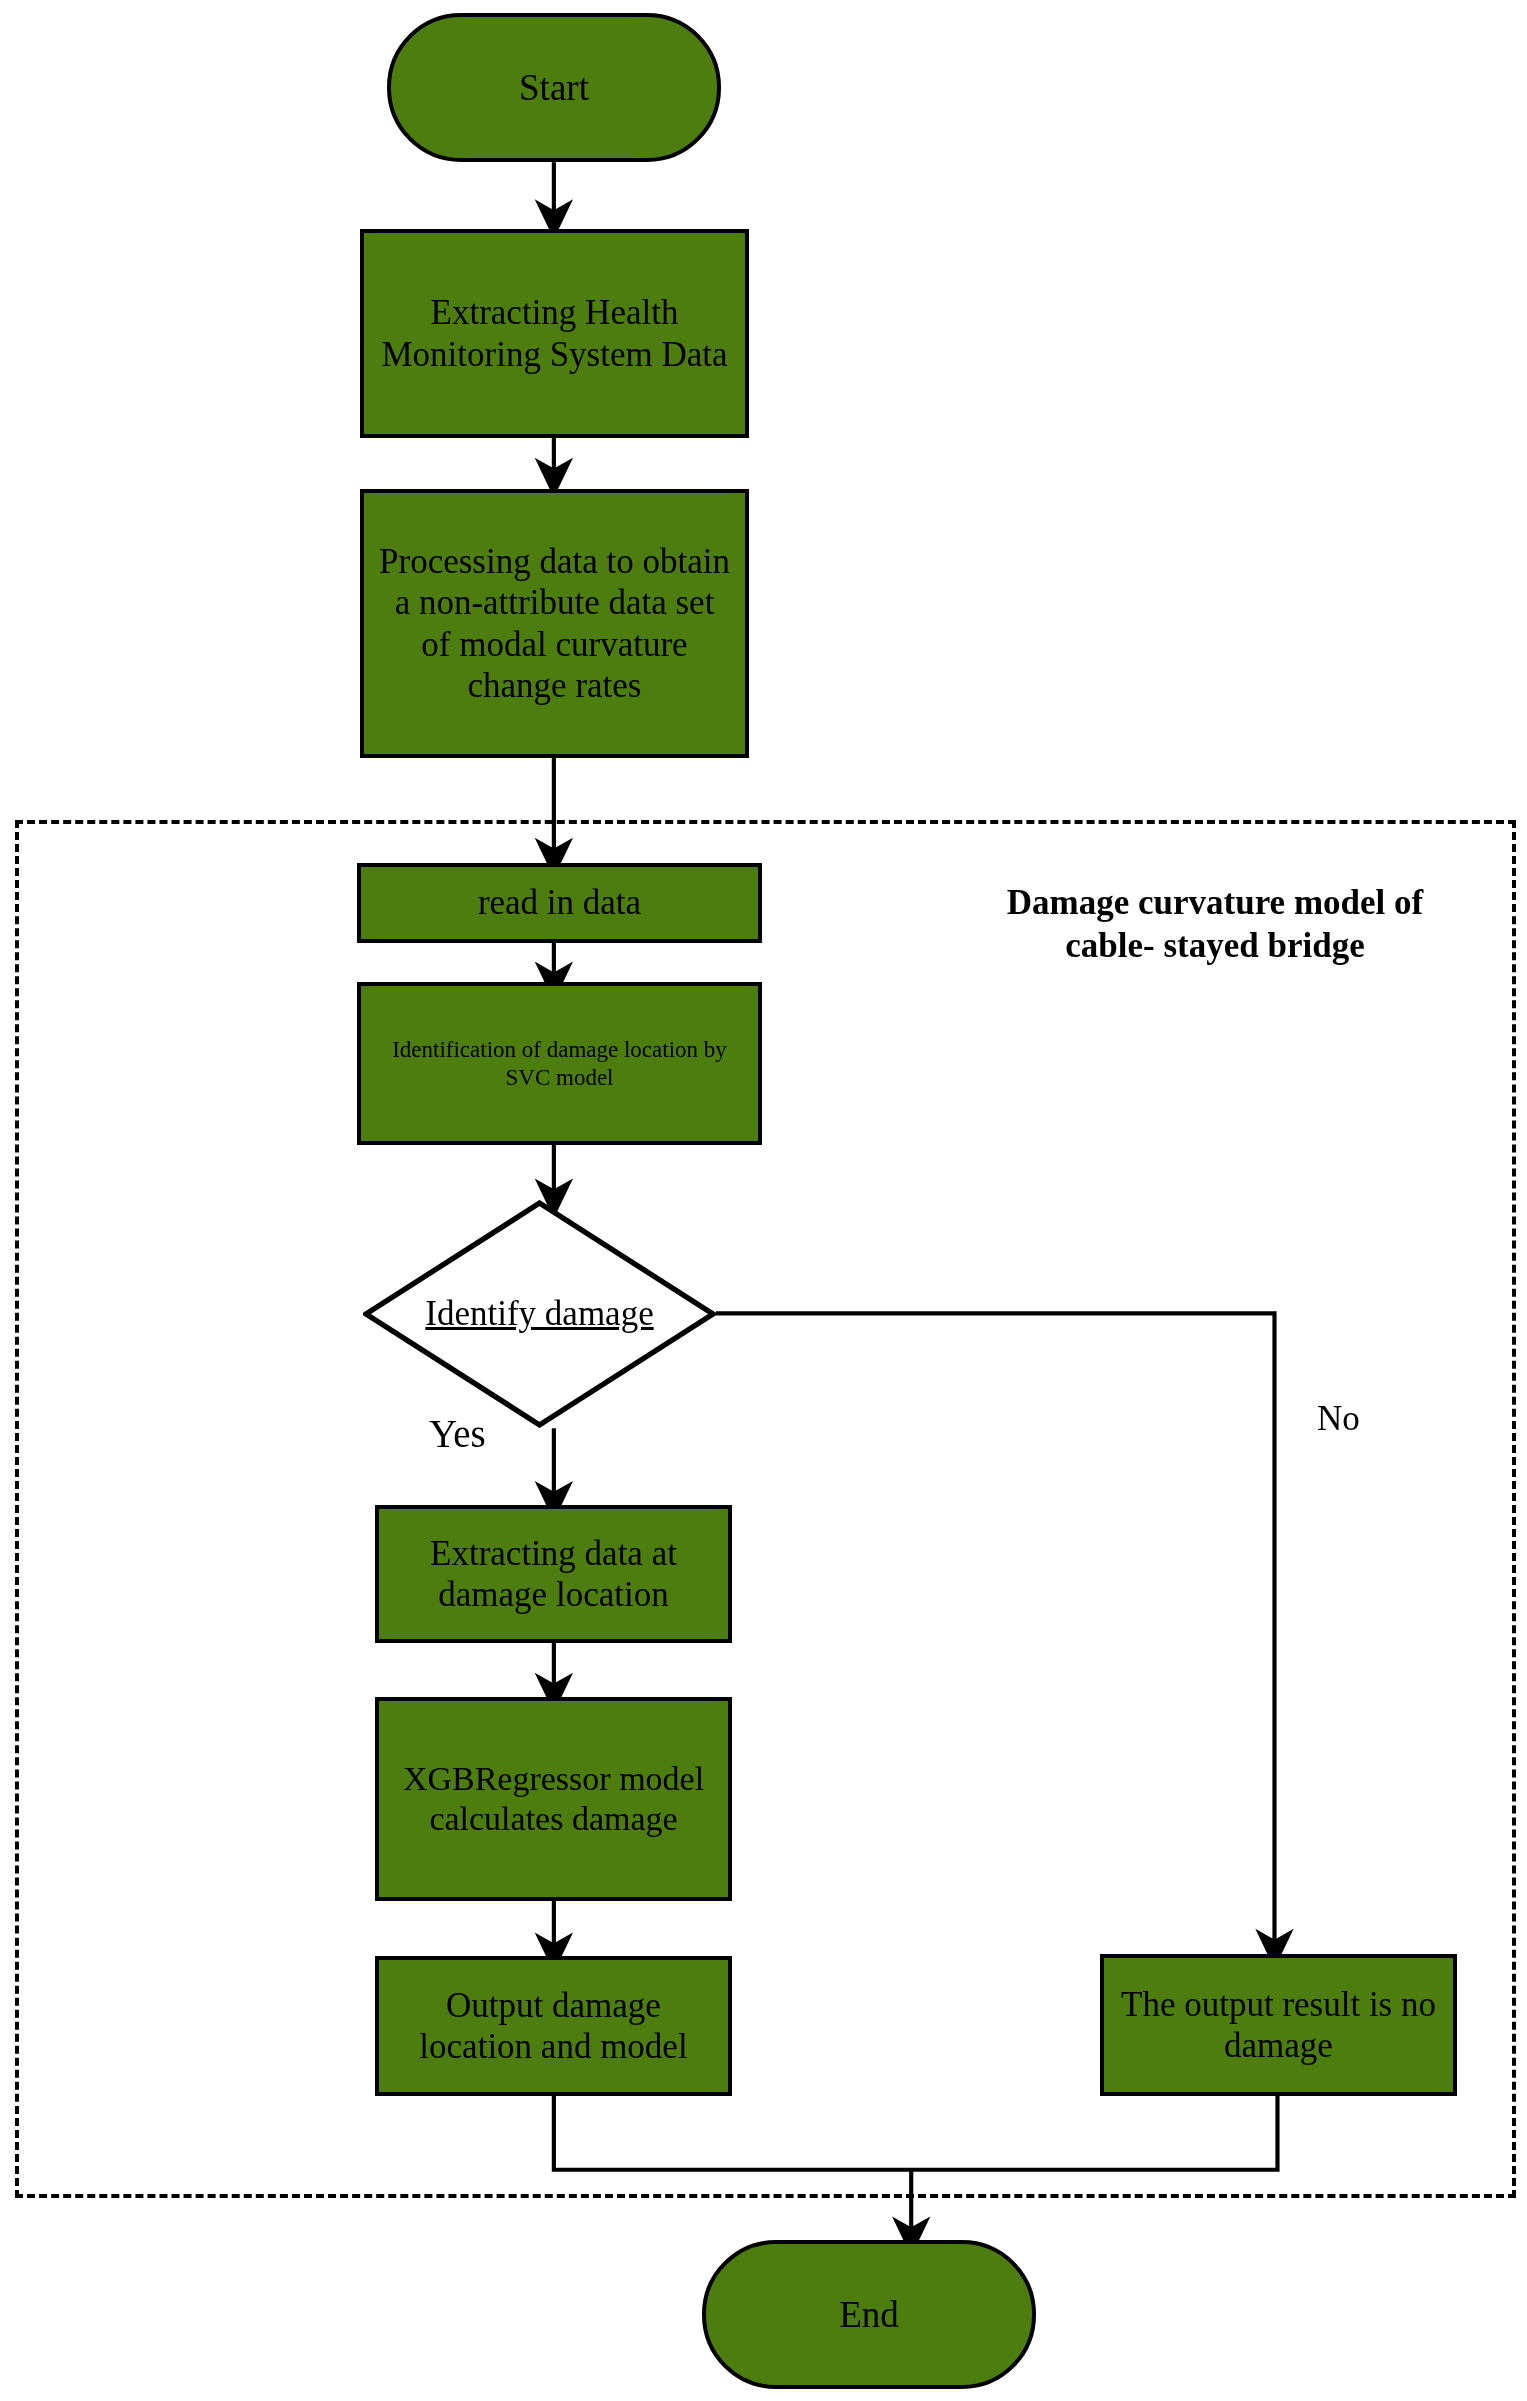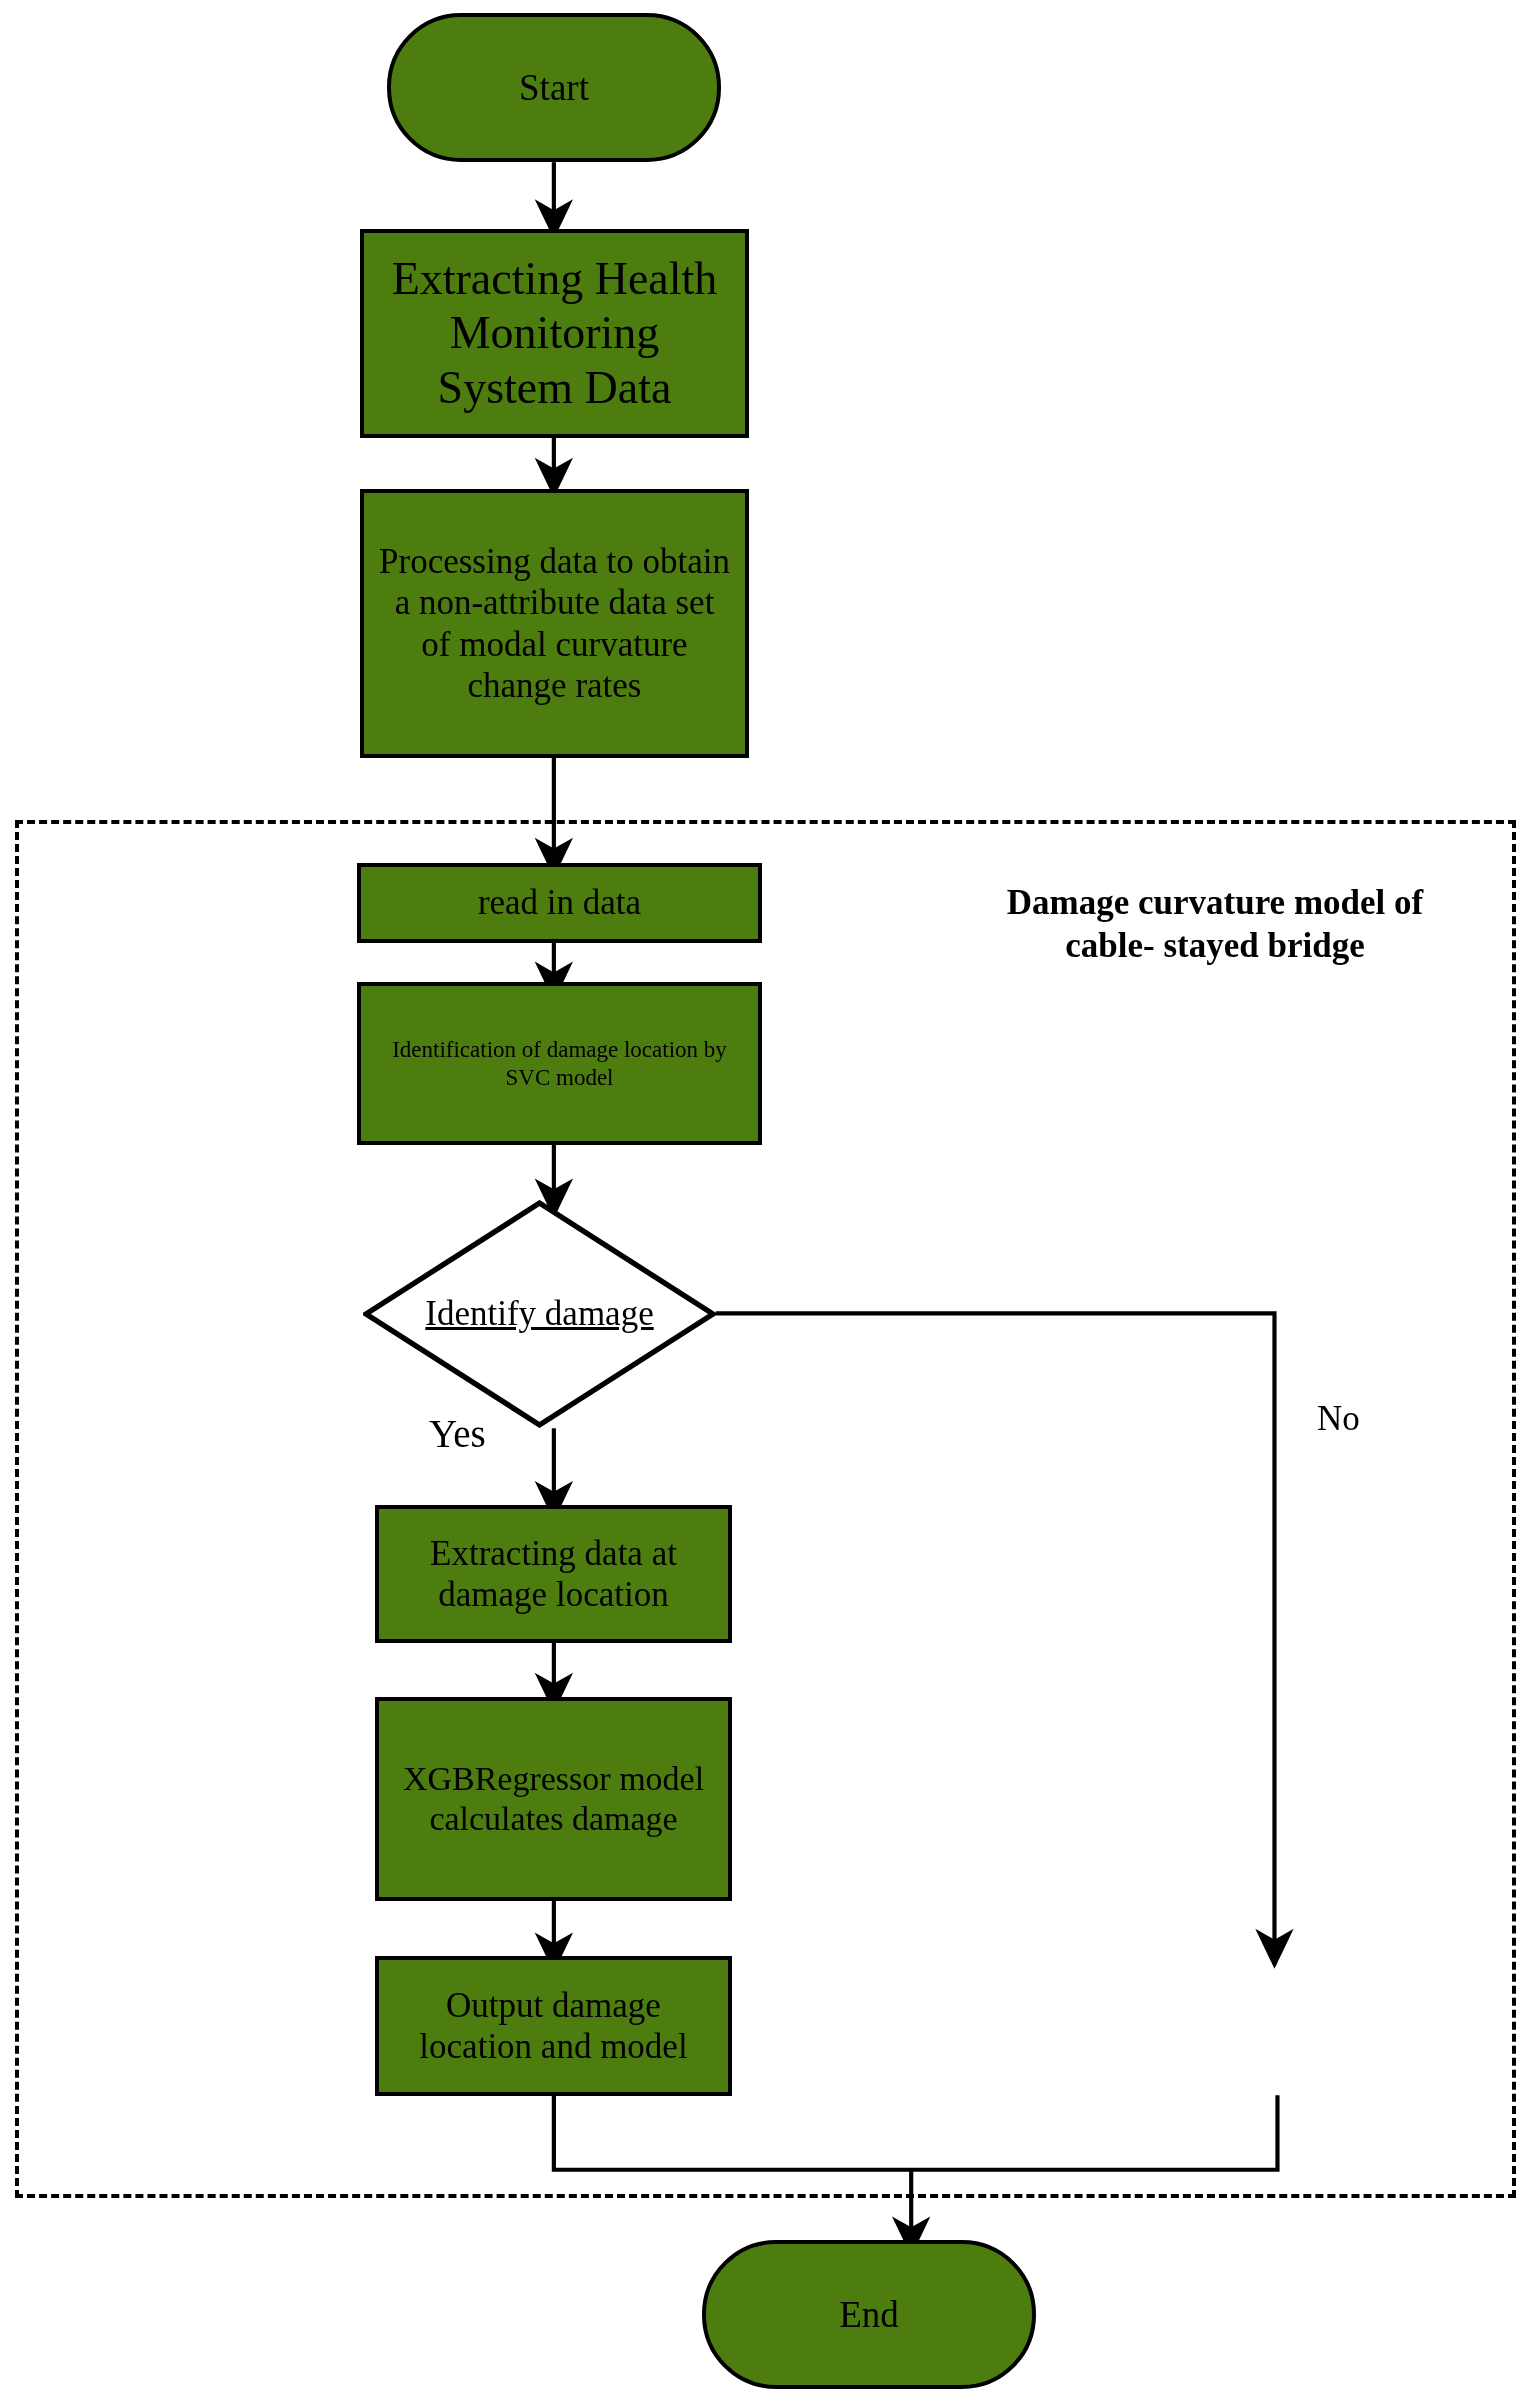--- a/index.html
+++ b/index.html
@@ -58,21 +58,21 @@
 
       <path d="M1202,2205 L2140,2205 L2140,3272" marker-end="url(#arrow)"></path>
 
       <path d="M930,3518 L930,3643 L2145,3643 L2145,3518"></path>
       <line x1="1530" y1="3643" x2="1530" y2="3755" marker-end="url(#arrow)"></line>
     </g>
   </svg>
 
   <div class="node term" style="left:387px;top:13px;width:334px;height:149px;font-size:37px;">Start</div>
 
-  <div class="node proc" style="left:360px;top:229px;width:389px;height:209px;font-size:46px;padding:0 15.5px;">Extracting Health Monitoring System Data</div>
+  <div class="node proc" style="left:360px;top:229px;width:389px;height:209px;font-size:35px;padding:0 15.5px;">Extracting Health Monitoring System Data</div>
 
   <div class="node proc" style="left:360px;top:489px;width:389px;height:269px;font-size:35px;padding:0 13px;">Processing data to obtain a non-attribute data set of modal curvature change rates</div>
 
   <div class="node proc" style="left:357px;top:863px;width:405px;height:80px;font-size:35px;">read in data</div>
 
   <div class="node proc" style="left:357px;top:982px;width:405px;height:163px;font-size:23px;padding:0 12px;">Identification of damage location by SVC model</div>
 
   <div class="diamond-wrap" style="left:363px;top:1200px;width:353px;height:228px;">
     <svg viewBox="0 0 592 382" style="position:absolute;left:0;top:0;width:353px;height:228px;">
       <polygon points="296,5 587,191 296,377 5,191" fill="#fff" stroke="#000" stroke-width="9"></polygon>
@@ -82,17 +82,18 @@
 
   <div class="edge-label" style="left:429px;top:1411px;font-size:39px;">Yes</div>
   <div class="edge-label" style="left:1317px;top:1399px;font-size:35px;">No</div>
 
   <div class="node proc" style="left:375px;top:1505px;width:357px;height:138px;font-size:35px;padding:0 10.7px;">Extracting data at damage location</div>
 
   <div class="node proc" style="left:375px;top:1697px;width:357px;height:204px;font-size:34px;padding:0 12px;">XGBRegressor model calculates damage</div>
 
   <div class="node proc" style="left:375px;top:1956px;width:357px;height:140px;font-size:35px;padding:0 10.7px;">Output damage location and model</div>
 
+  <div class="node proc" style="left:1100px;top:1954px;width:357px;height:142px;font-size:35px;padding:0 10.7px;">The output result is no damage</div>
 
   <div class="node term" style="left:702px;top:2240px;width:334px;height:149px;font-size:37px;">End</div>
 
 </div>
 
 
 </body></html>

